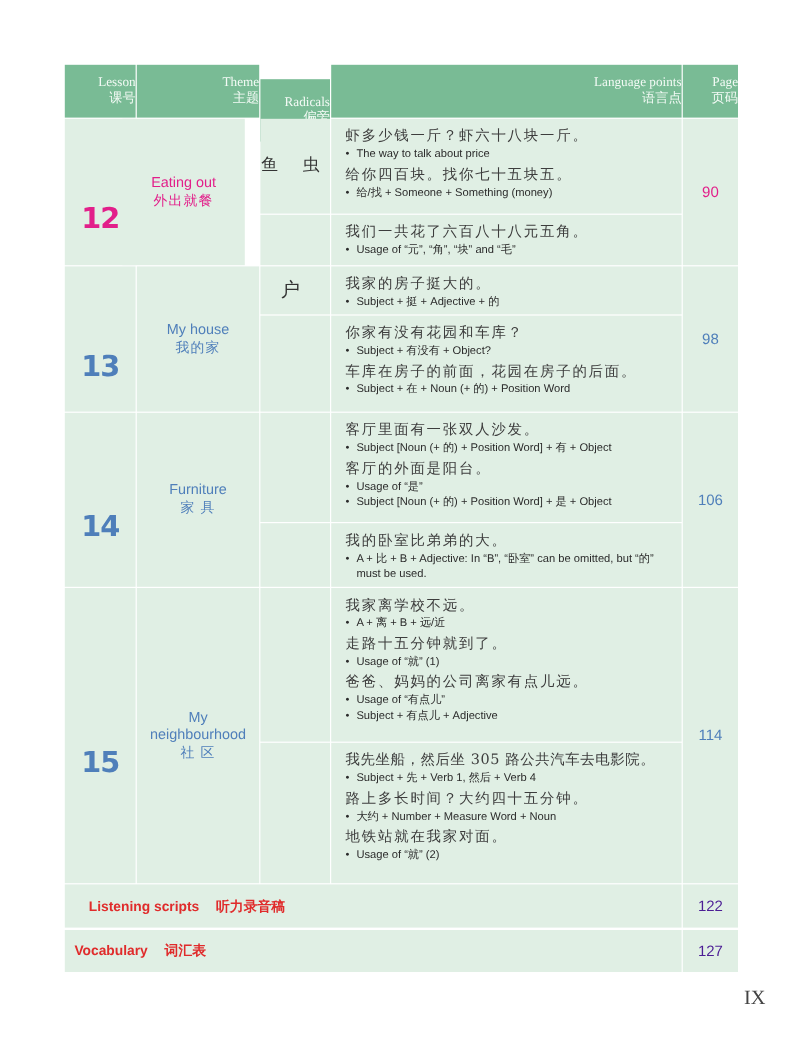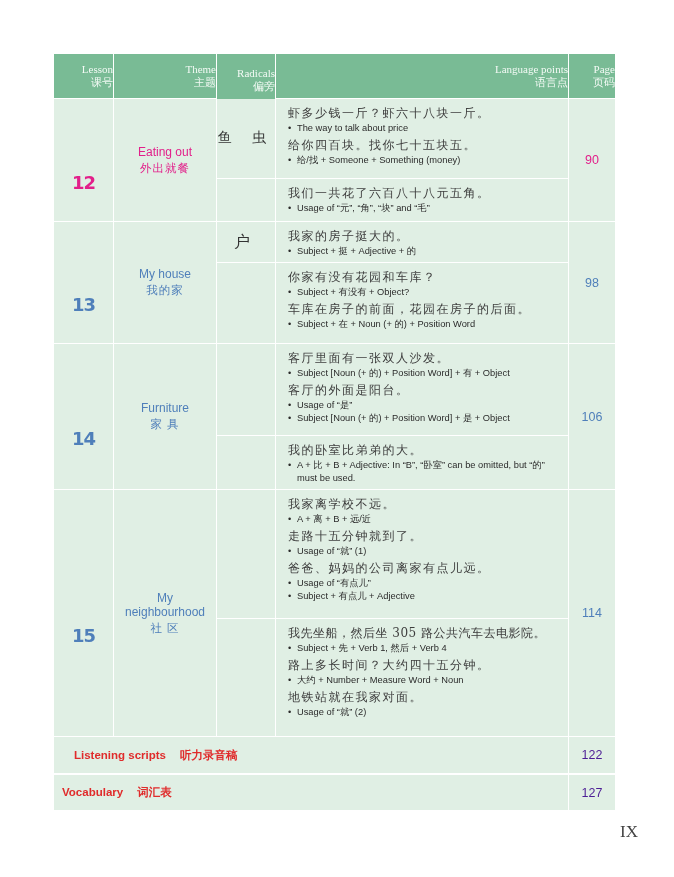--- a/index.html
+++ b/index.html
@@ -3,21 +3,21 @@
 <meta charset="utf-8">
 <style>
   html, body { margin:0; padding:0; background:#ffffff; }
   body { width:674px; height:877px; position:relative; overflow:hidden;
          font-family:"Liberation Sans", "DejaVu Sans", sans-serif; }
   .table { position:absolute; left:54px; top:54px; width:561px; }
   .cell { position:absolute; box-sizing:border-box; background:#e0efe4; }
   .hdr { background:#79bb95; color:#f3faf5; font-size:11px; line-height:13px;
          text-align:right; display:flex; flex-direction:column; justify-content:center;font-family:Liberation Serif, serif; }
   .center { display:flex; flex-direction:column; align-items:center; justify-content:center; text-align:center; }
-  .lesson-num { font-family:"DejaVu Sans", sans-serif; font-size:18px; font-weight:bold; letter-spacing:-1px;margin-top:44px; }
+  .lesson-num { font-family:"DejaVu Sans", sans-serif; font-size:24px; font-weight:bold; letter-spacing:-1px;margin-top:44px; }
   .theme-en { font-size:12px; line-height:14px; }
   .theme-zh { font-size:11.5px; line-height:16px; margin-top:1px; letter-spacing:1px; }
   .pink { color:#e21f8a; }
   .blue { color:#4f7fba; }
   .radical { font-family:"DejaVu Serif", serif; font-size:14px; color:#333; letter-spacing:8px; padding-top:8px; }
   .lp { padding:5px 0 0 12px; }
   .zh-line { font-family:"DejaVu Serif", serif; font-size:12px; color:#3d3d3d; letter-spacing:1.5px; line-height:17px; margin-top:1px; }
   .note { font-size:9.3px; color:#2b2b2b; line-height:13px; margin-bottom:2px; padding-left:0; }
   .note .b { display:inline-block; width:9px; }
   .note-cont { padding-left:9px; }
@@ -33,37 +33,37 @@
 <div class="table">
 
   <div class="cell hdr" style="left:0;top:0;width:59px;height:44px;">
     <span>Lesson</span>
     <span>课号</span>
   </div>
   <div class="cell hdr" style="left:60px;top:0;width:102px;height:44px;">
     <span>Theme</span>
     <span>主题</span>
   </div>
-  <div class="cell hdr" style="left:163px;top:0;width:58px;height:52px;">
+  <div class="cell hdr" style="left:163px;top:12px;width:58px;height:52px;">
     <span>Radicals</span>
     <span>偏旁</span>
   </div>
   <div class="cell hdr" style="left:222px;top:0;width:292px;height:44px;">
     <span>Language points</span>
     <span>语言点</span>
   </div>
   <div class="cell hdr" style="left:515px;top:0;width:46px;height:44px;">
     <span>Page</span>
     <span>页码</span>
   </div>
 
   <div class="cell center" style="left:0;top:45px;width:59px;height:122px;">
     <span class="lesson-num pink">12</span>
   </div>
-  <div class="cell center" style="left:60px;top:45px;width:102px;height:122px;">
+  <div class="cell center" style="left:48px;top:45px;width:102px;height:122px;">
     <span class="theme-en pink">Eating out</span>
     <span class="theme-zh pink">外出就餐</span>
   </div>
   <div class="cell center" style="left:163px;top:45px;width:58px;height:79px;justify-content:flex-start;">
     <span class="radical" style="padding-top:30px;">鱼 虫</span>
   </div>
   <div class="cell" style="left:163px;top:125px;width:58px;height:42px;"></div>
   <div class="cell lp" style="left:222px;top:45px;width:292px;height:79px;">
     <div class="zh-line">虾多少钱一斤？虾六十八块一斤。</div>
     <div class="note"><span class="b">•</span><span>The way to talk about price</span></div>

